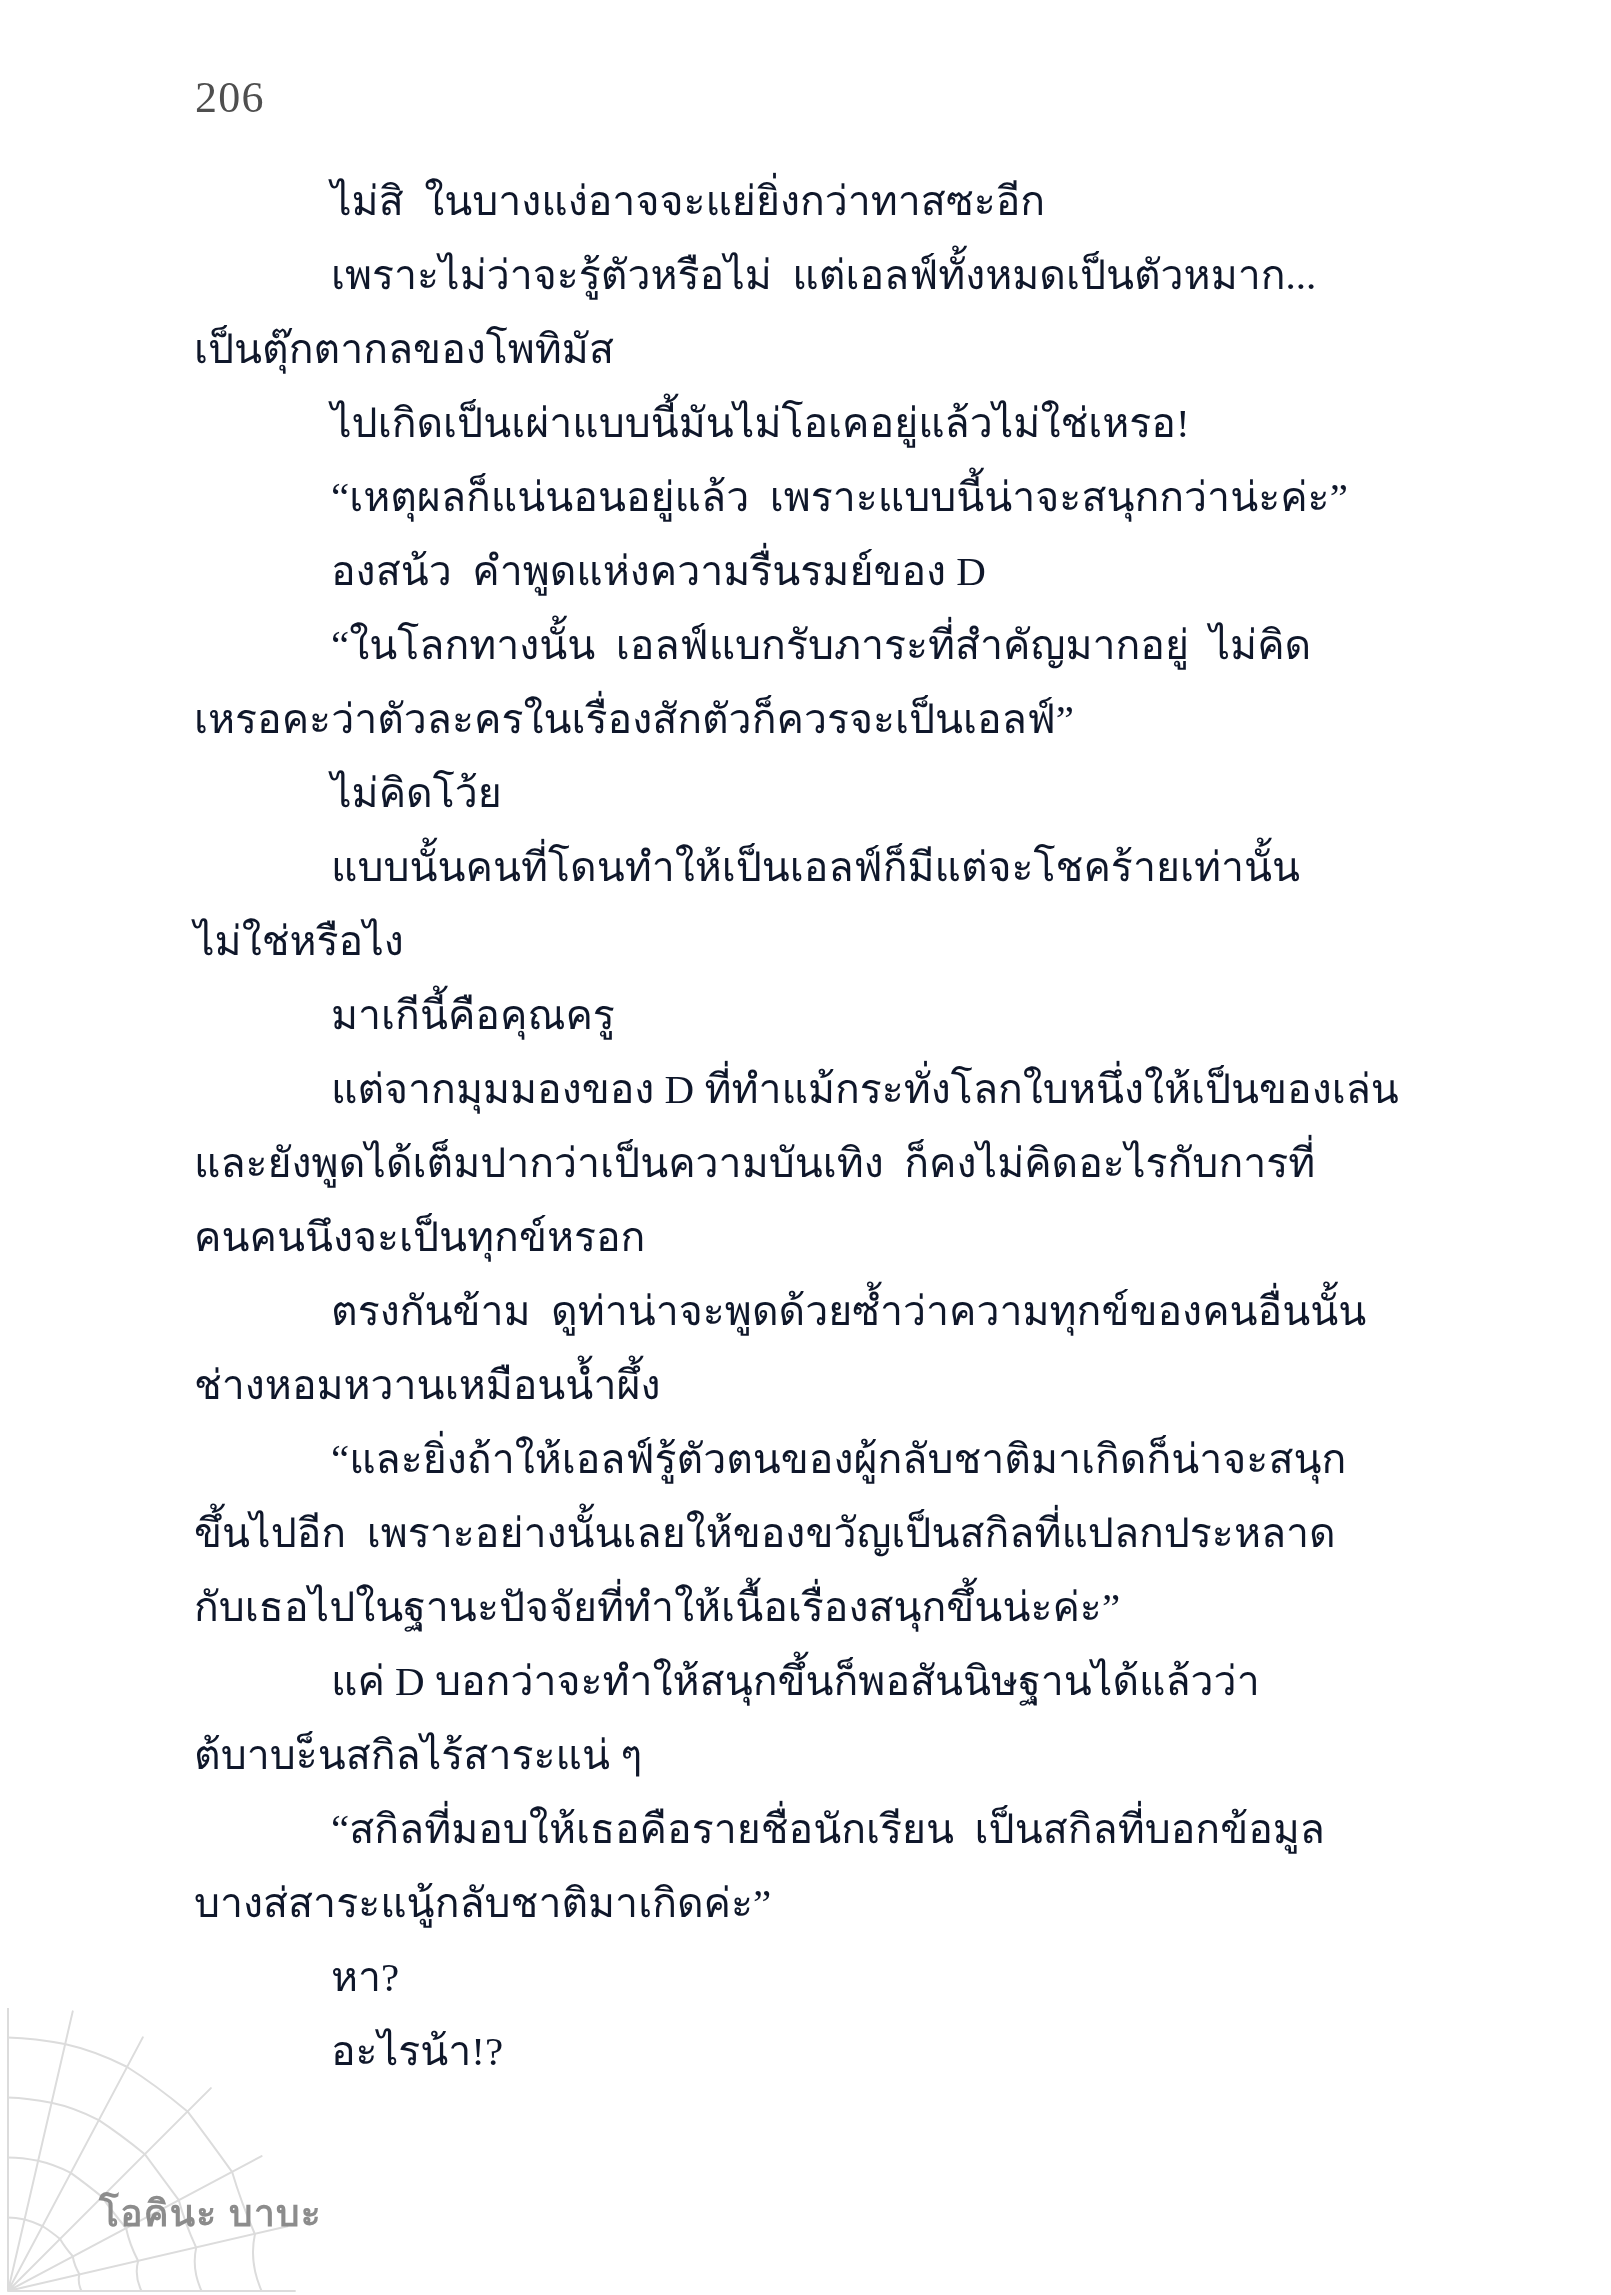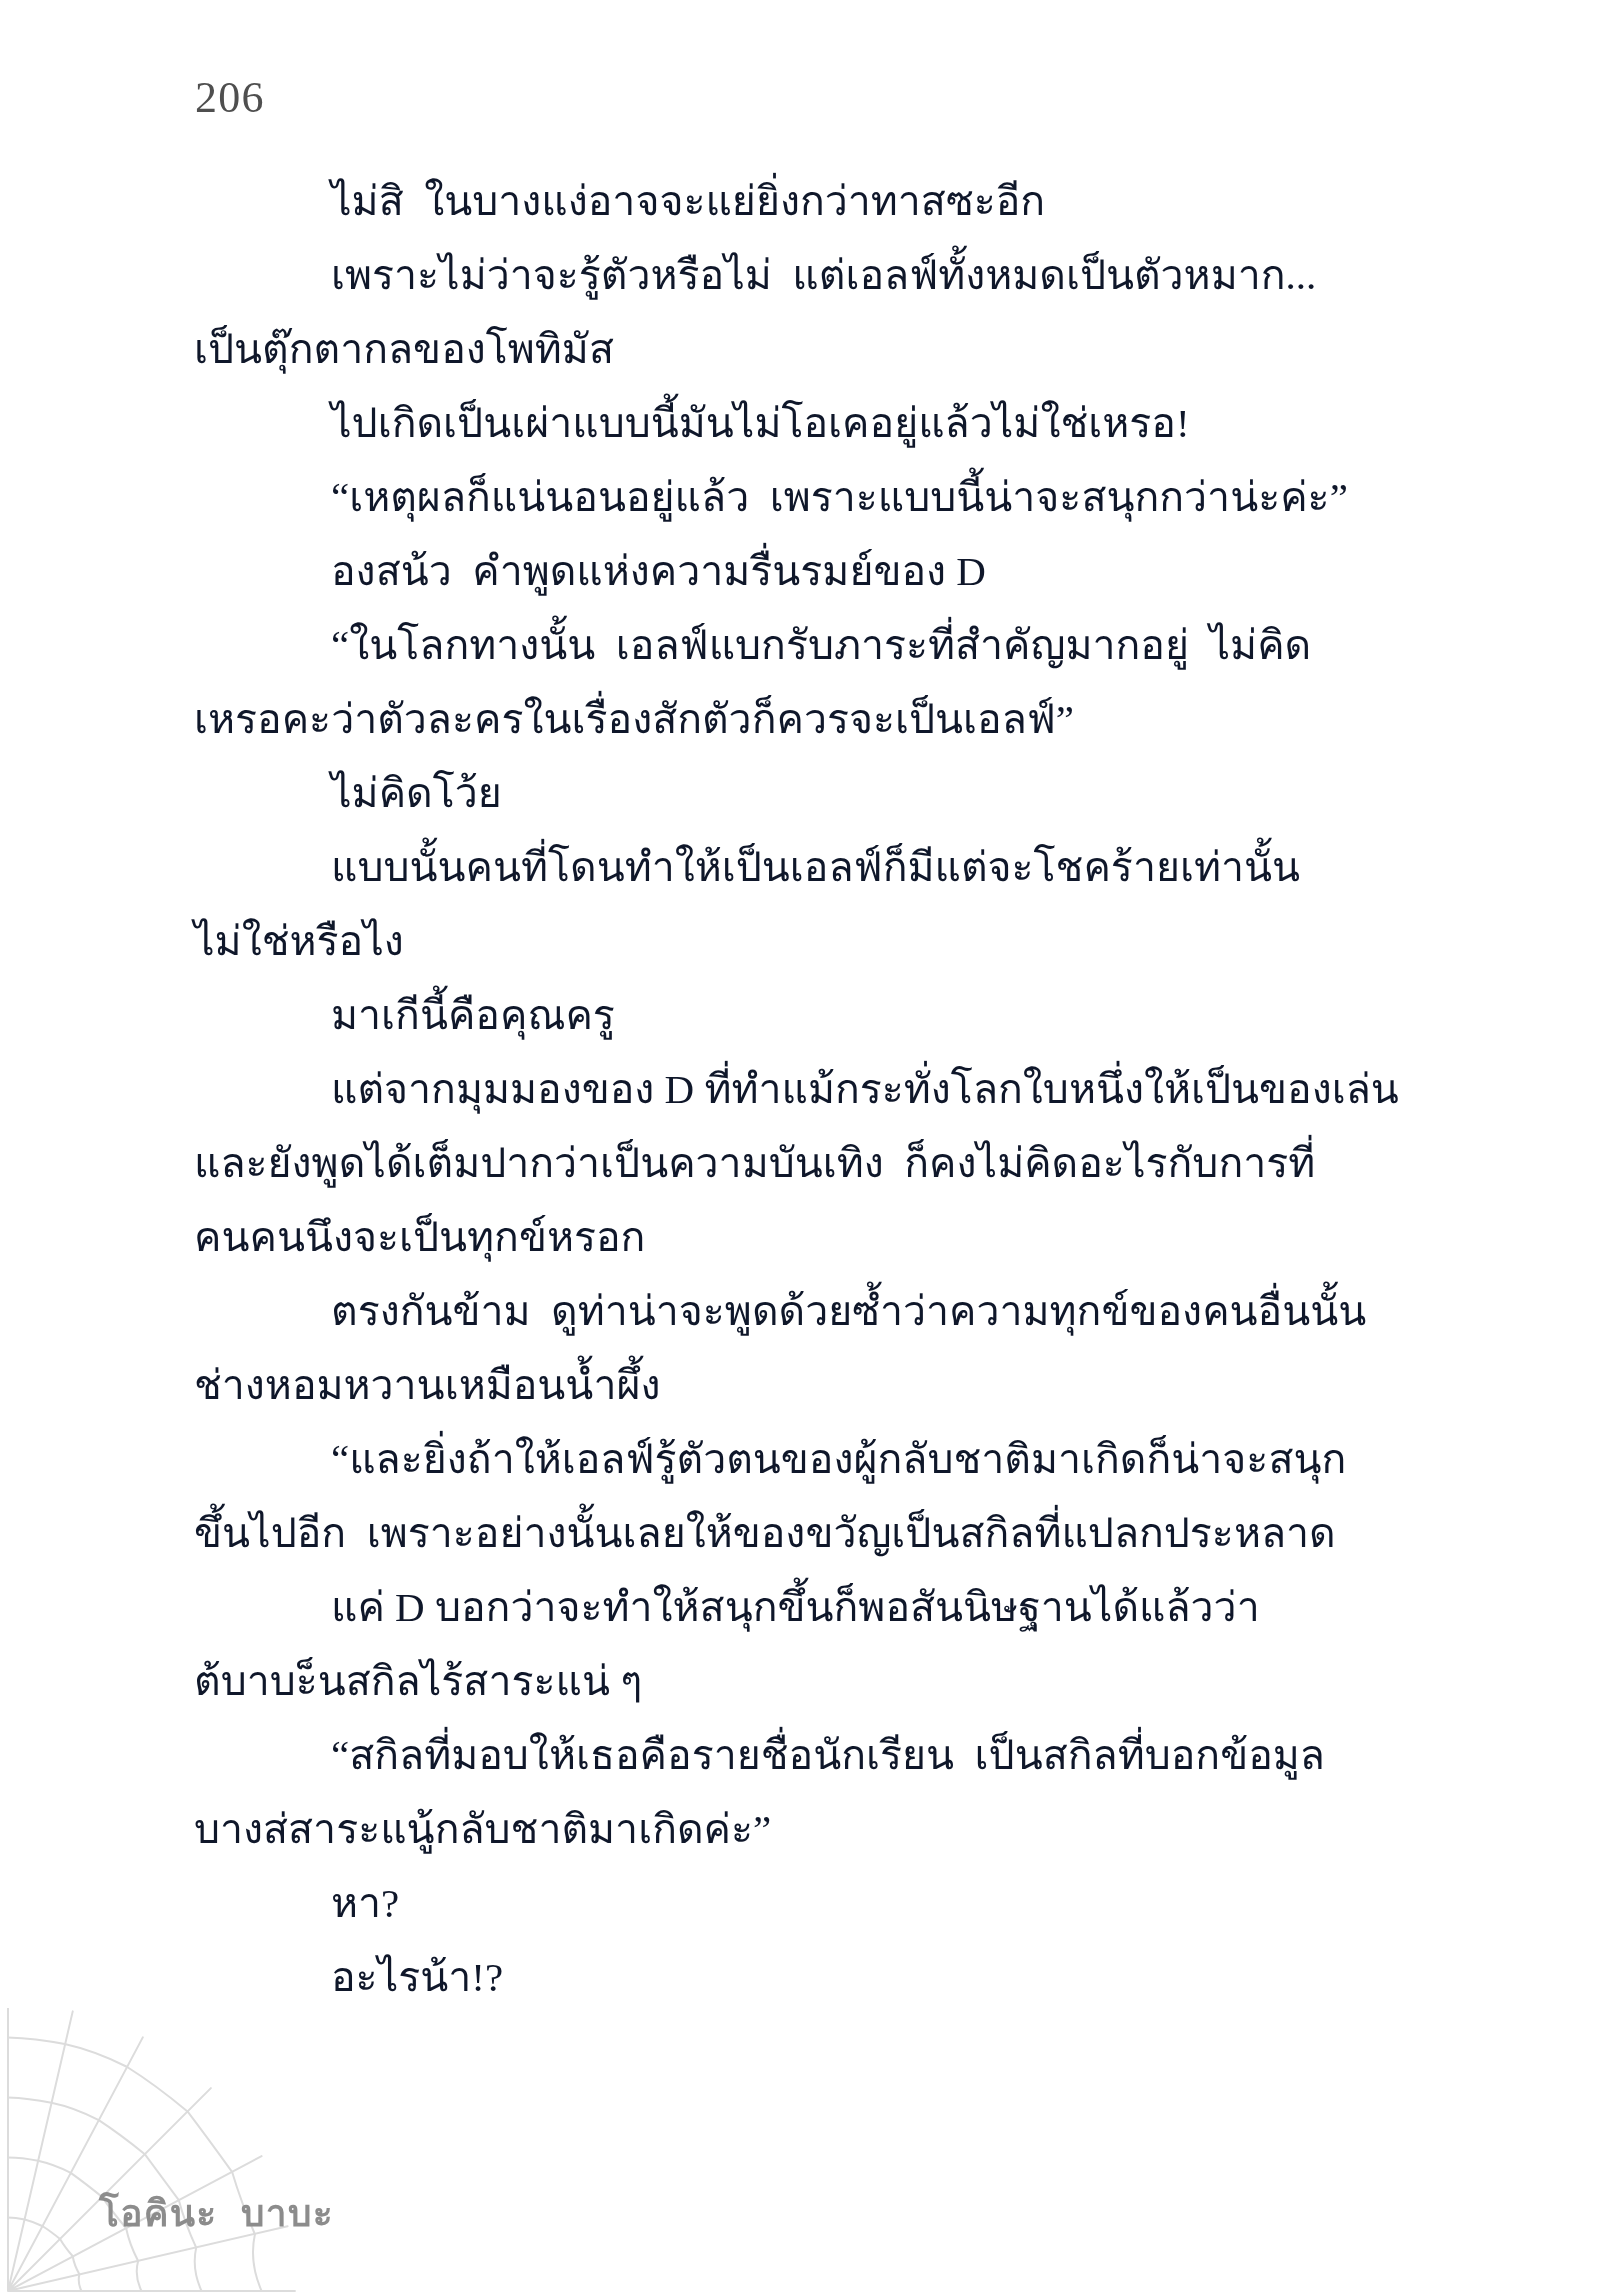--- a/index.html
+++ b/index.html
@@ -34,21 +34,21 @@
     position: absolute;
     left: 0;
     bottom: 0;
     width: 347px;
     height: 287px;
   }
   .watermark-author {
     position: absolute;
     left: 99px;
     top: 2183px;
-    font-family: Liberation Mono, monospace;
+    font-family: Liberation Sans, sans-serif;
     font-weight: bold;
     font-size: 37px;
     color: #8c8c8c;
     letter-spacing: 1.3px;
   }
 </style>
 </head>
 <body>
 
 <div class="page">
@@ -78,20 +78,21 @@
     <div class="line indent">แบบนั้นคนที่โดนทำให้เป็นเอลฟ์ก็มีแต่จะโชคร้ายเท่านั้น</div>
     <div class="line">ไม่ใช่หรือไง</div>
     <div class="line indent">มาเกีนี้คือคุณครู</div>
     <div class="line indent">แต่จากมุมมองของ D ที่ทำแม้กระทั่งโลกใบหนึ่งให้เป็นของเล่น</div>
     <div class="line">และยังพูดได้เต็มปากว่าเป็นความบันเทิง  ก็คงไม่คิดอะไรกับการที่</div>
     <div class="line">คนคนนึงจะเป็นทุกข์หรอก</div>
     <div class="line indent">ตรงกันข้าม  ดูท่าน่าจะพูดด้วยซ้ำว่าความทุกข์ของคนอื่นนั้น</div>
     <div class="line">ช่างหอมหวานเหมือนน้ำผึ้ง</div>
     <div class="line indent">“และยิ่งถ้าให้เอลฟ์รู้ตัวตนของผู้กลับชาติมาเกิดก็น่าจะสนุก</div>
     <div class="line">ขึ้นไปอีก  เพราะอย่างนั้นเลยให้ของขวัญเป็นสกิลที่แปลกประหลาด</div>
+    <div class="line">กับเธอไปในฐานะปัจจัยที่ทำให้เนื้อเรื่องสนุกขึ้นน่ะค่ะ”</div>
     <div class="line indent">แค่ D บอกว่าจะทำให้สนุกขึ้นก็พอสันนิษฐานได้แล้วว่า</div>
     <div class="line">ต้บาบะ็นสกิลไร้สาระแน่ ๆ</div>
     <div class="line indent">“สกิลที่มอบให้เธอคือรายชื่อนักเรียน  เป็นสกิลที่บอกข้อมูล</div>
     <div class="line">บางส่สาระแนู้กลับชาติมาเกิดค่ะ”</div>
     <div class="line indent">หา?</div>
     <div class="line indent">อะไรน้า!?</div>
   </div>
 
   <div class="watermark-author">โอคินะ บาบะ</div>
 

